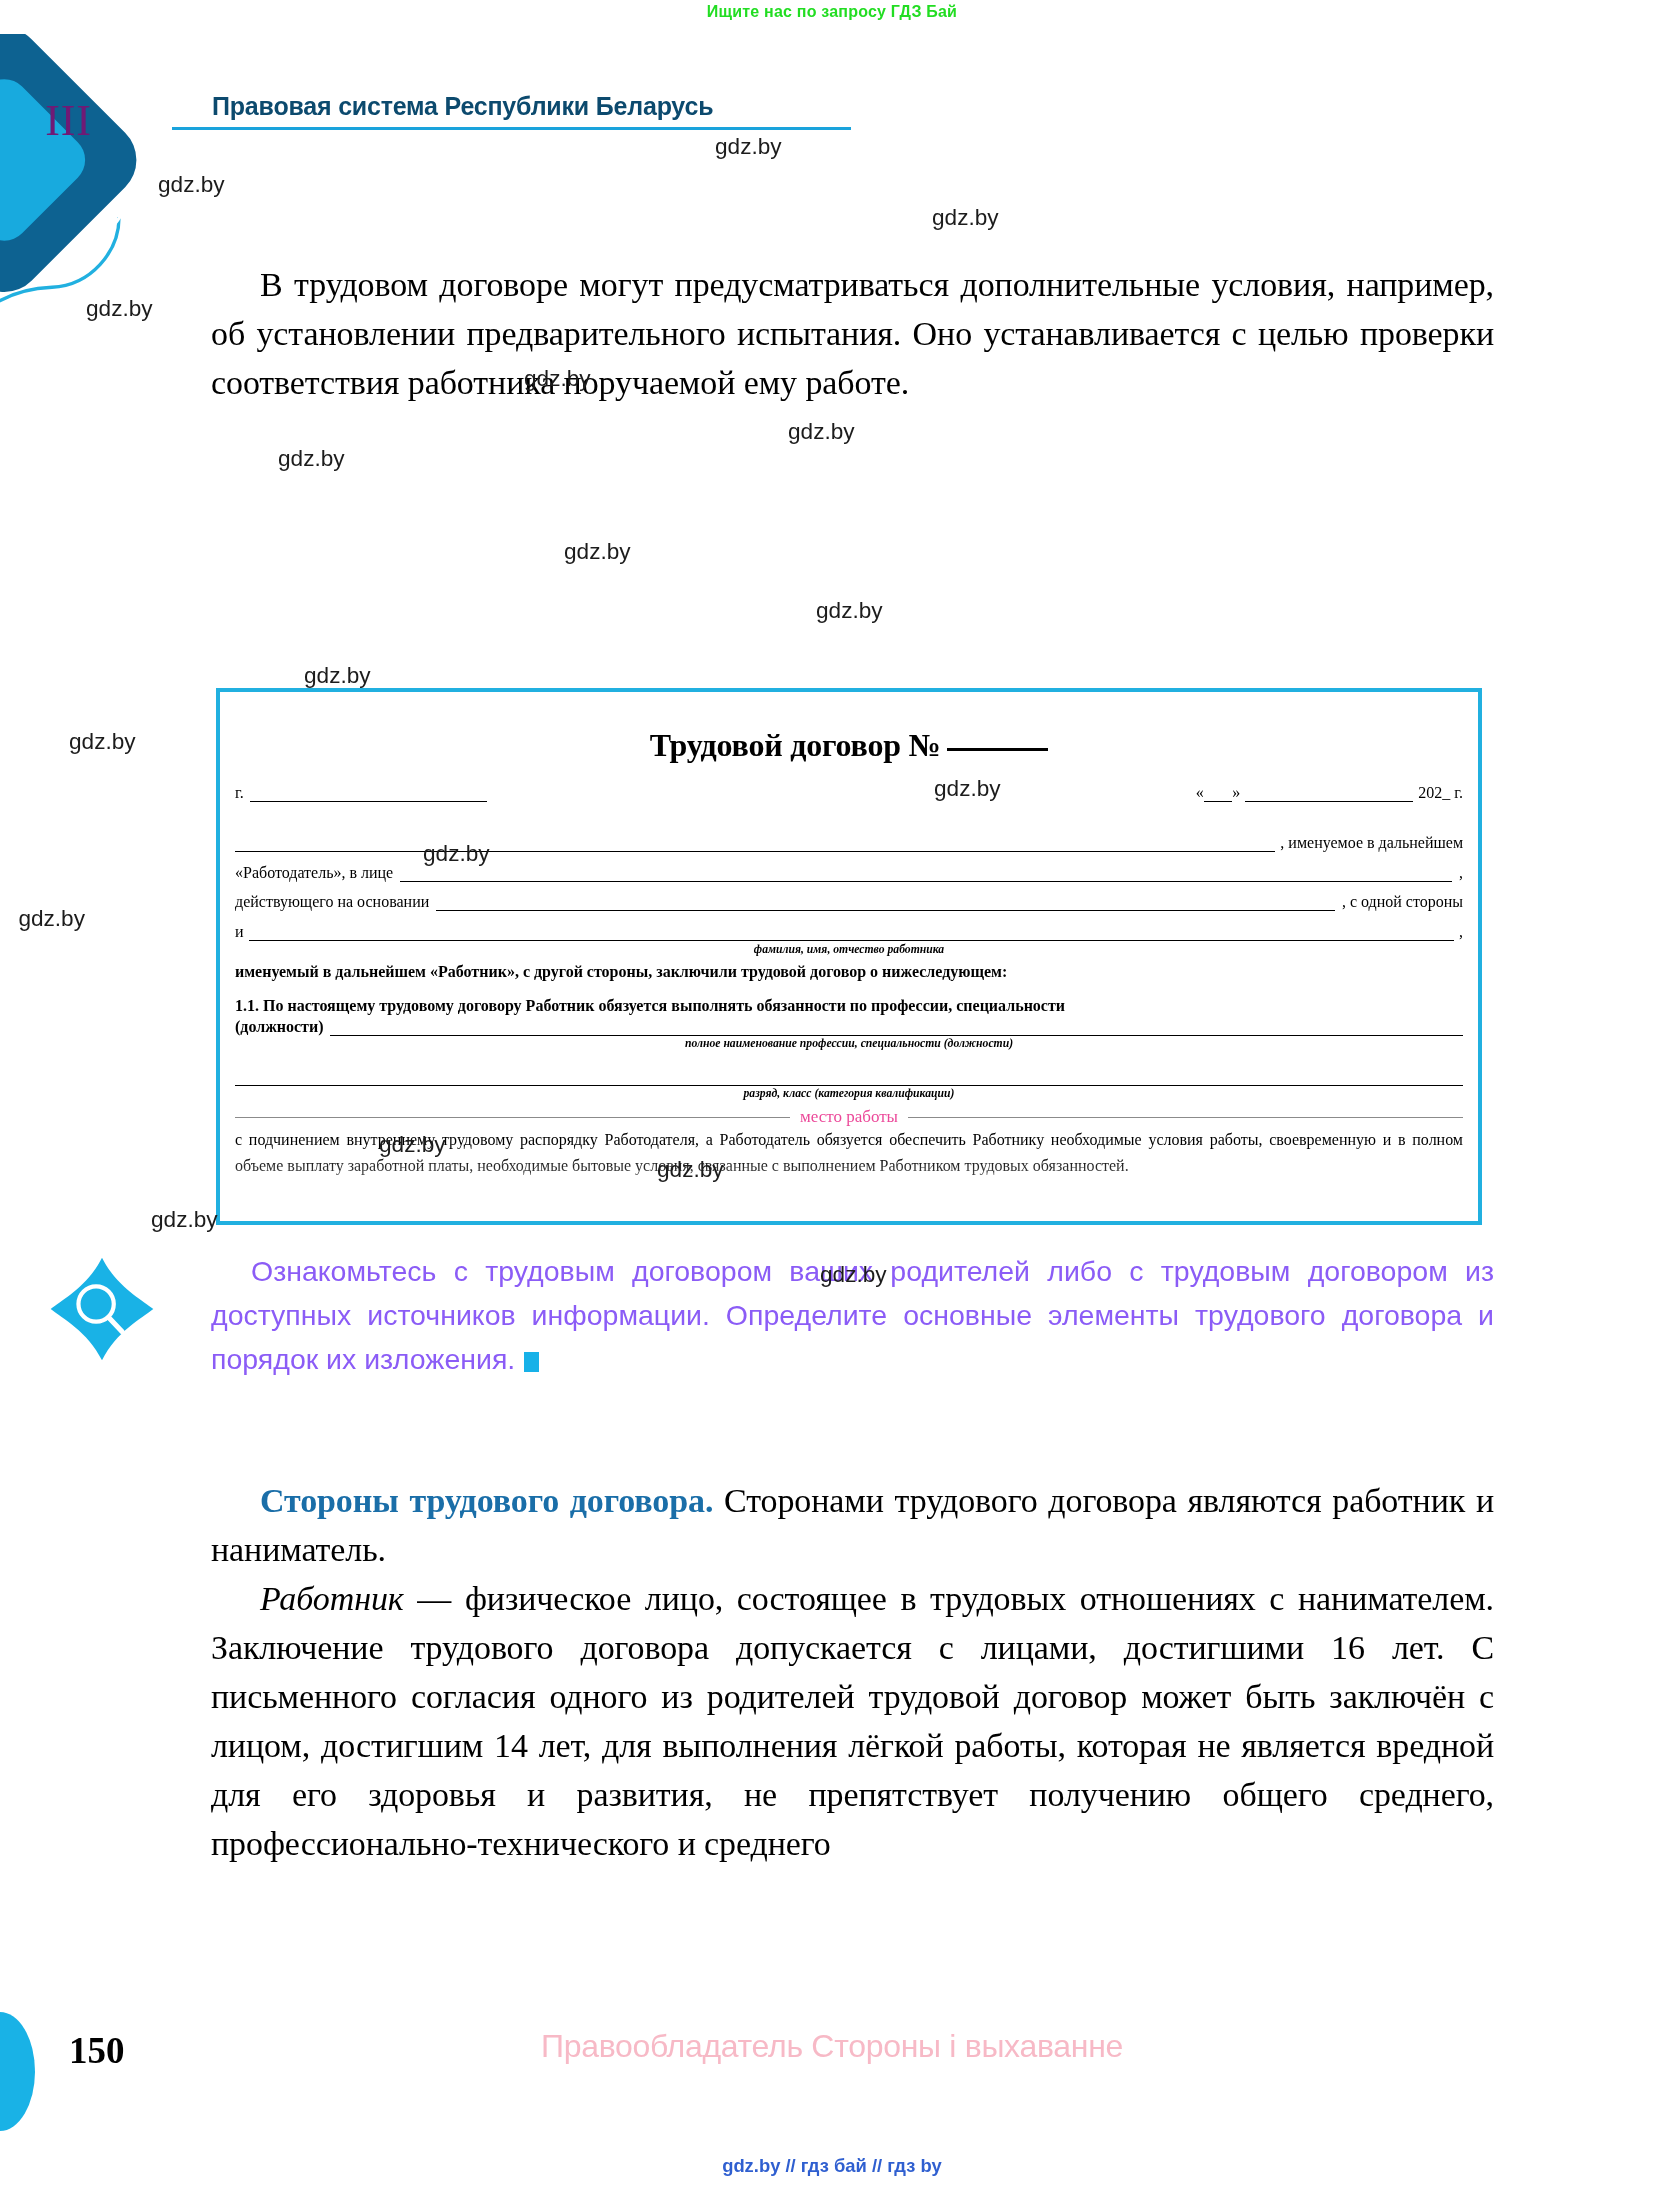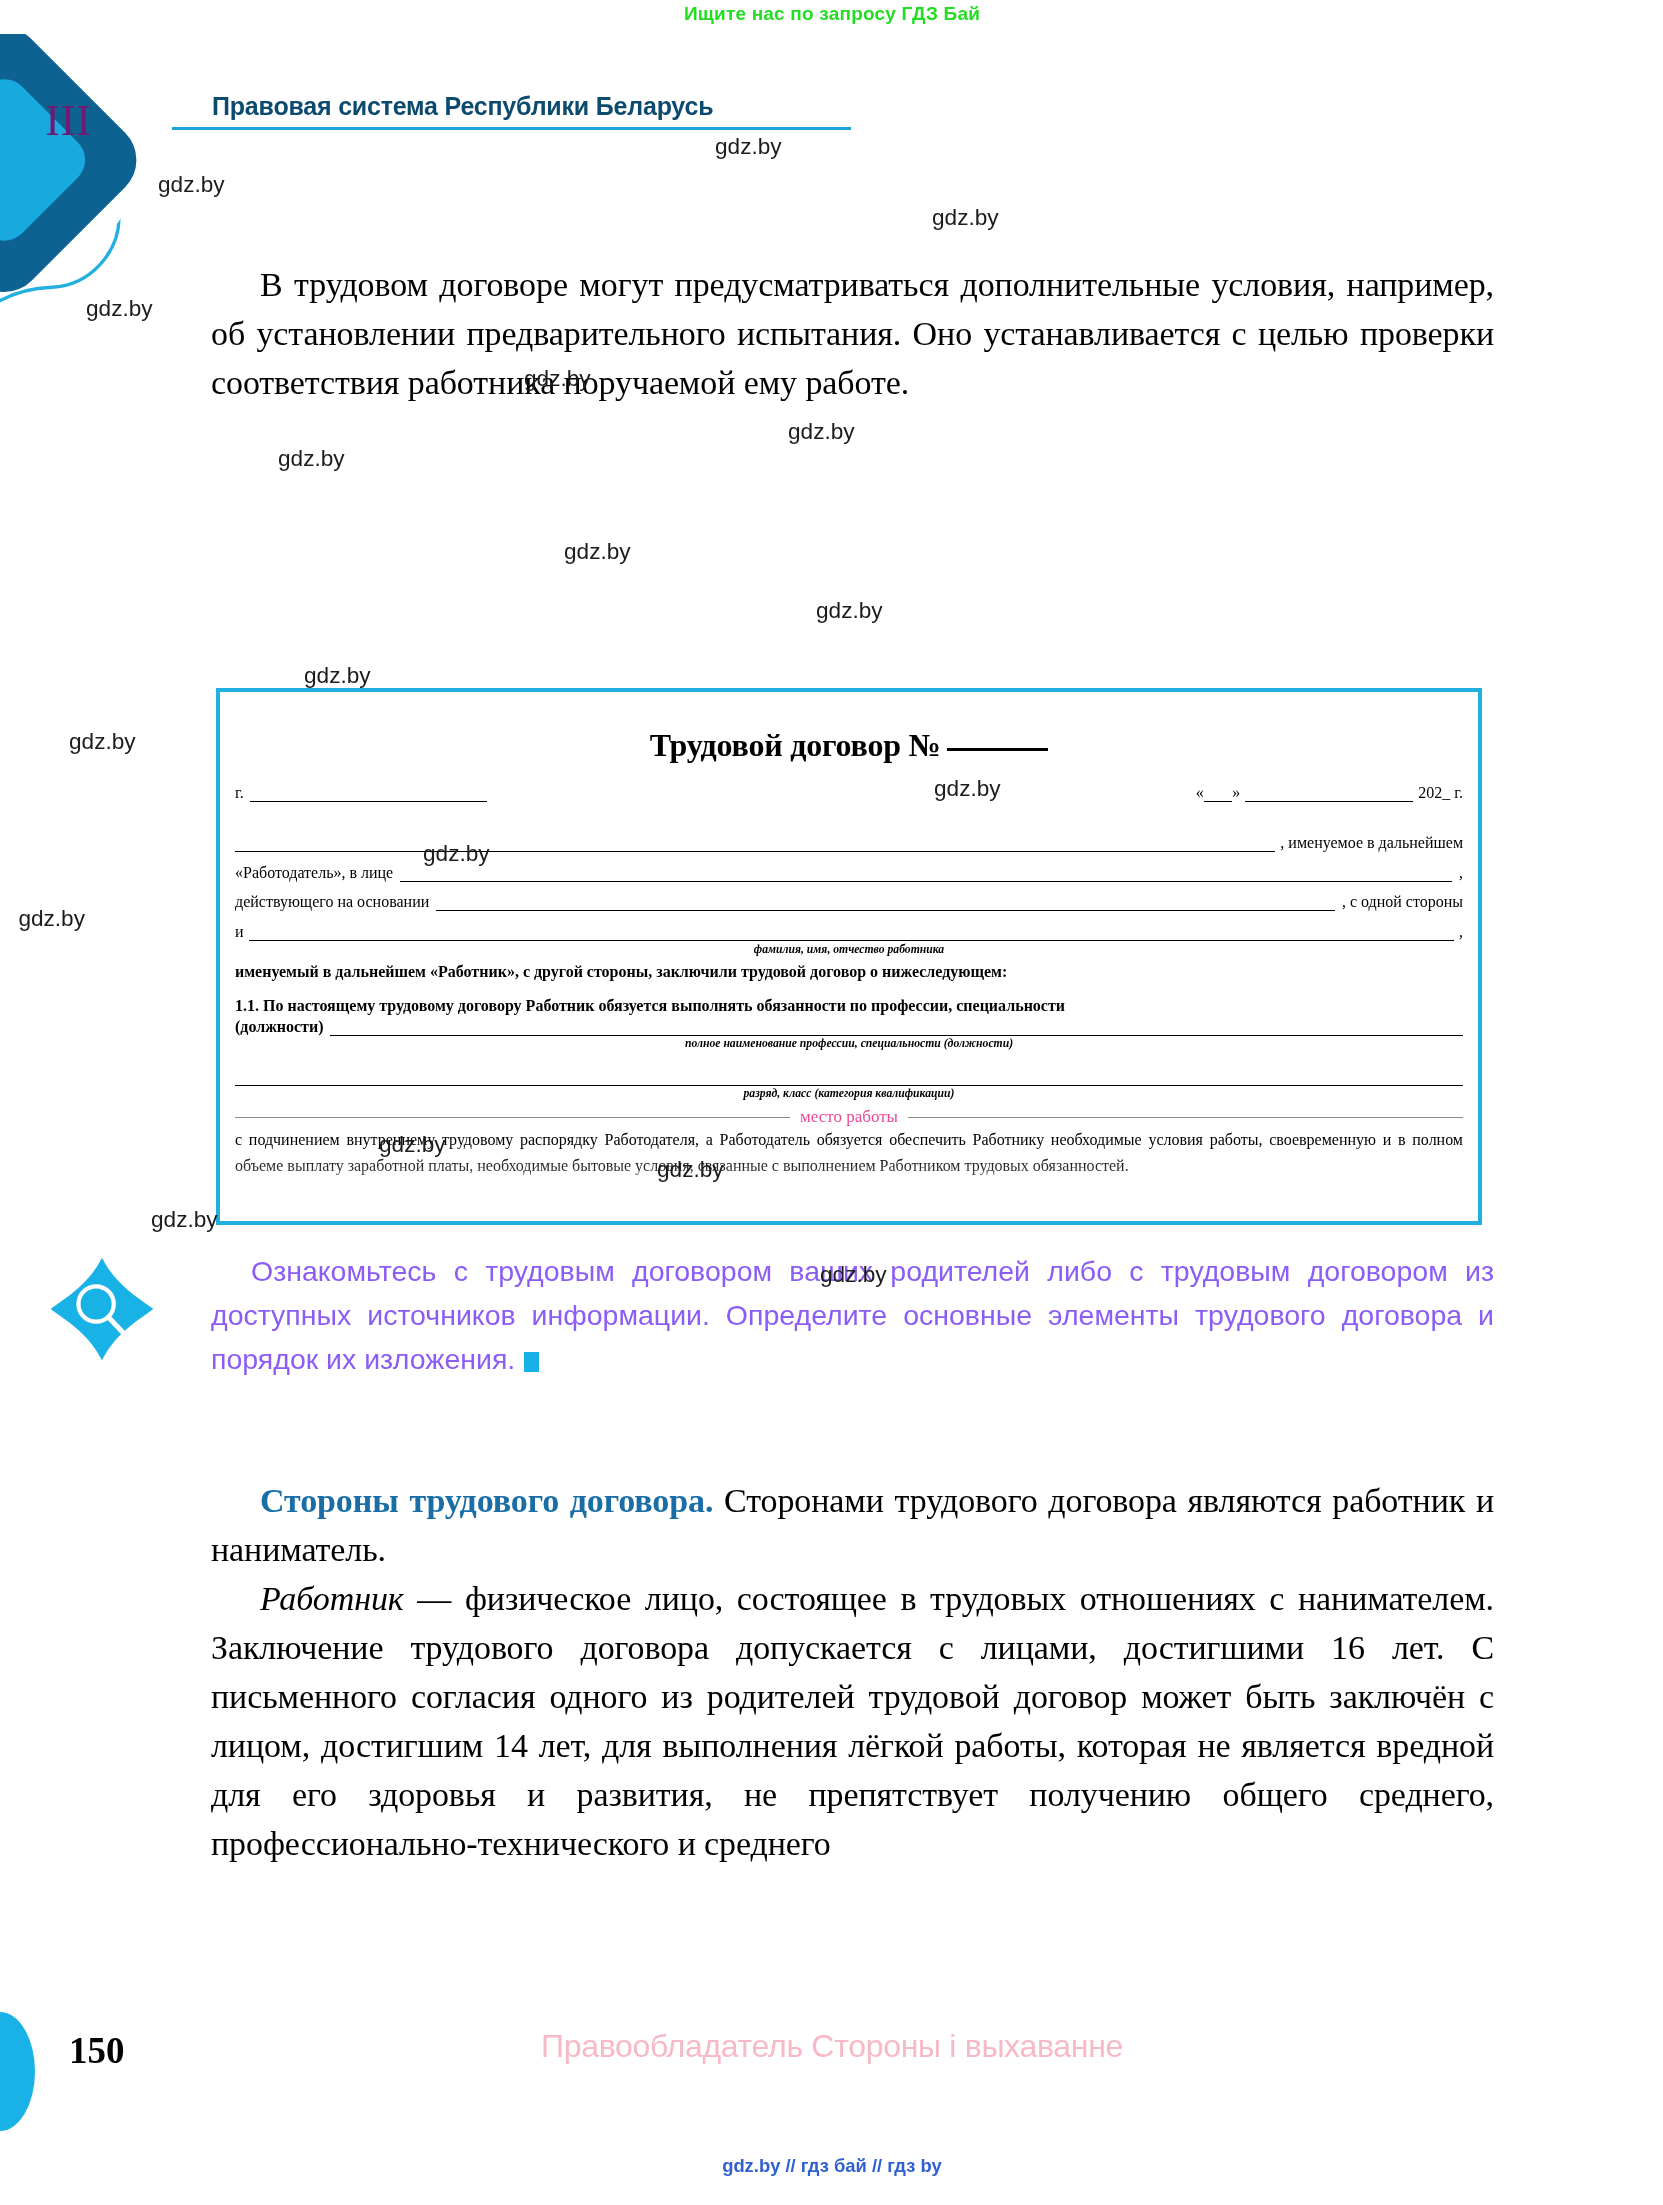--- a/index.html
+++ b/index.html
@@ -16,21 +16,21 @@
   }
 
   
   .promo-line {
     position: absolute;
     top: 3.4px;
     left: 0;
     width: 1664px;
     text-align: center;
     font-family: "Liberation Sans", sans-serif;
-    font-size: 19px;
+    font-size: 16px;
     font-weight: bold;
     color: #22dd22;
     letter-spacing: 0.2px;
   }
 
   
   .corner-deco {
     position: absolute;
     top: 34px;
     left: -92px;

